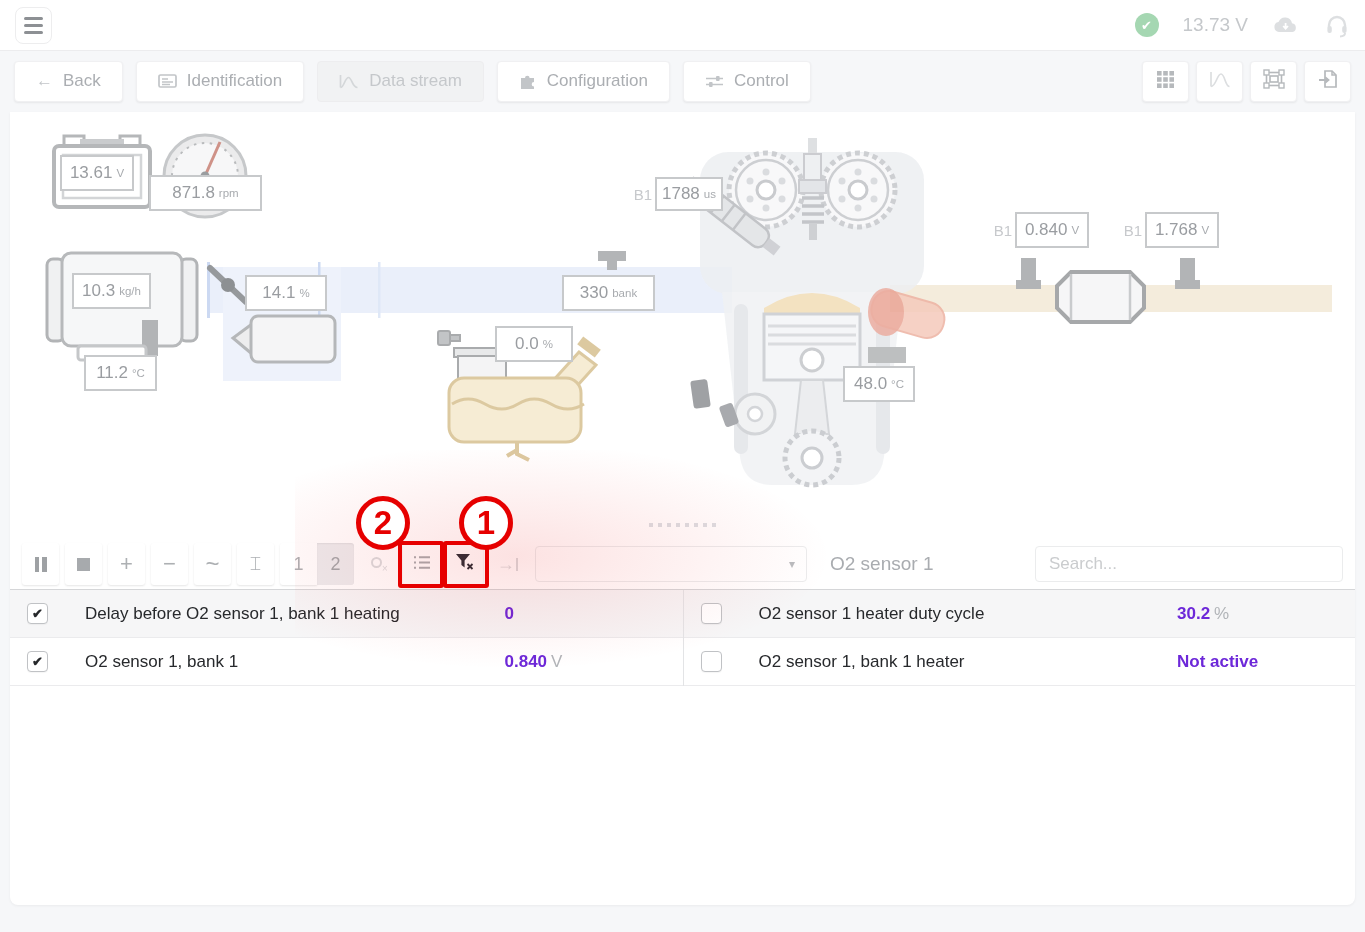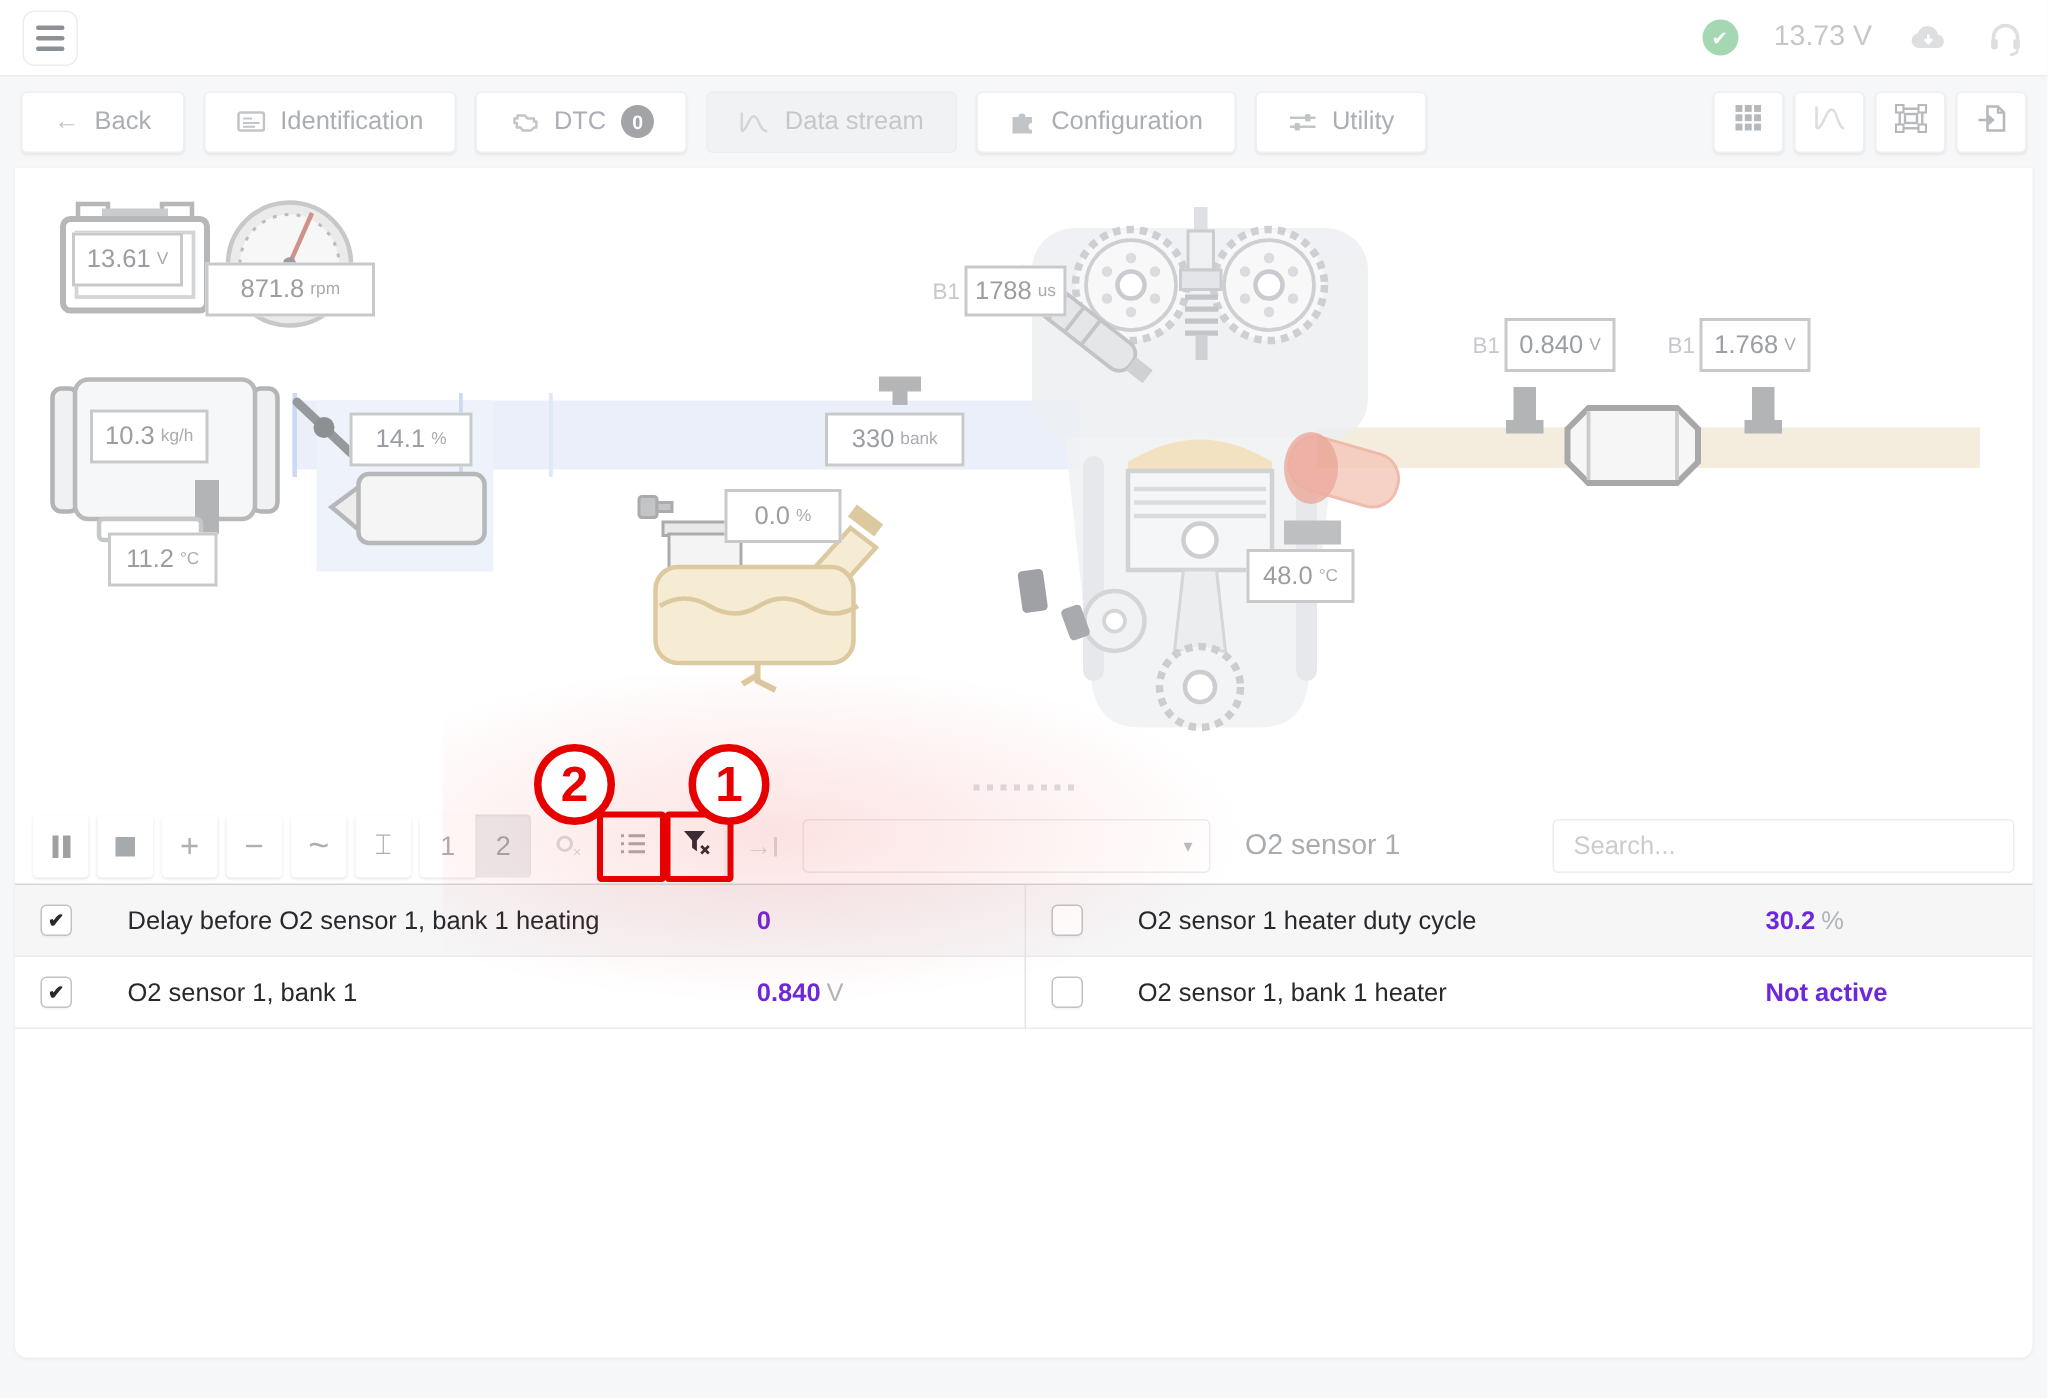--- a/index.html
+++ b/index.html
@@ -23,21 +23,21 @@
   .tab.active{background:#f1f2f3;color:#c5c8cb;box-shadow:none;border-color:#ededef}
   .ticon{display:flex;align-items:center;color:#c2c5c8}
   .tab.active .ticon{color:#d4d7d9}
   .badge{width:22px;height:22px;border-radius:50%;background:#a2a4a7;color:#fff;font-size:13px;font-weight:bold;display:flex;align-items:center;justify-content:center}
   .tabbar-right{margin-left:auto;display:flex;gap:7px}
   .icon-btn{width:47px;height:41px;background:#fff;border:1px solid #f0f0f2;border-radius:4px;box-shadow:0 1px 2px rgba(50,50,50,.08);display:flex;align-items:center;justify-content:center;color:#b6b9bc;cursor:pointer}
   .icon-btn.dim{color:#dcdee0}
 
   
   .card{position:absolute;left:10px;right:10px;top:112px;bottom:27px;background:#fff;border-radius:0 0 8px 8px;box-shadow:0 1px 3px rgba(0,0,0,.05)}
-  .diagram{position:absolute;left:0;top:0;right:0;height:400px}
+  .diagram{position:absolute;left:12px;top:0;right:0;height:400px}
   .diagram svg{position:absolute;left:0;top:0}
   .callout{position:absolute;height:36px;background:#fff;border:2px solid #c7c9cb;display:flex;align-items:center;justify-content:center;white-space:nowrap;color:#9a9da1;font-size:17px}
   .callout .u{font-size:11.5px;color:#a8abaf;margin-left:4px}
   .callout .bank{position:absolute;right:100%;margin-right:5px;font-size:15px;color:#c7c9cc;background:transparent}
   .splitter{position:absolute;top:400px;left:0;right:0;height:26px;display:flex;align-items:center;justify-content:center;gap:5px;cursor:row-resize}
   .splitter i{width:4px;height:4px;background:#dcdfe3}
 
   
   .stoolbar{position:absolute;top:430px;left:12px;right:12px;height:44px;display:flex;align-items:center;gap:6px}
   .tbtn{width:37px;height:42px;flex:0 0 37px;background:#fff;border-radius:3px;box-shadow:0 1px 2px rgba(50,50,50,.12);display:flex;align-items:center;justify-content:center;color:#adb0b3;font-size:18px;cursor:pointer}
@@ -114,29 +114,20 @@
   </div>
   <div class="tab">
     <span class="ticon">
         <svg width="19" height="16" viewBox="0 0 19 16">
           <rect x="1" y="2" width="17" height="12" rx="1.5" fill="none" stroke="currentColor" stroke-width="1.7"></rect>
           <path d="M4 6 h6 M4 9 h11 M4 11.5 h8" stroke="currentColor" stroke-width="1.4"></path>
         </svg>
       </span>
     <span>Identification</span>
   </div>
-  <div class="tab">
-    <span class="ticon">
-        <svg width="20" height="16" viewBox="0 0 20 16">
-          <path d="M4 6 h2 V4 h5 l1.6 2 H17 v2 h1.6 v4 H17 l-2 2 H9.5 L8 12 H5.5 V9 H4 Z" fill="none" stroke="currentColor" stroke-width="1.6" stroke-linejoin="round"></path>
-        </svg>
-      </span>
-    <span>DTC</span>
-    <span class="badge">0</span>
-  </div>
   <div class="tab active">
     <span class="ticon">
         <svg width="20" height="15" viewBox="0 0 20 15">
           <path d="M1.5 13.5 C5 13.5 6 3.5 9.5 3.5 S13 13.5 18.5 13.5" fill="none" stroke="currentColor" stroke-width="1.7"></path>
           <path d="M1.5 1 v12.5" stroke="currentColor" stroke-width="1.7"></path>
         </svg>
       </span>
     <span>Data stream</span>
   </div>
   <div class="tab">
@@ -148,21 +139,21 @@
     <span>Configuration</span>
   </div>
   <div class="tab">
     <span class="ticon">
         <svg width="19" height="15" viewBox="0 0 19 15">
           <path d="M1 4.5 h17 M1 10.5 h17" stroke="currentColor" stroke-width="1.6"></path>
           <rect x="11" y="2" width="3.6" height="5" rx="1" fill="currentColor"></rect>
           <rect x="4" y="8" width="3.6" height="5" rx="1" fill="currentColor"></rect>
         </svg>
       </span>
-    <span>Utility</span>
+    <span>Control</span>
   </div>
   <div class="tabbar-right">
     <div class="icon-btn">
         <span><svg width="19" height="19" viewBox="0 0 19 19">
             <g fill="currentColor">
               <rect x="1" y="1" width="4.6" height="4.6"></rect>
               <rect x="7.2" y="1" width="4.6" height="4.6"></rect>
               <rect x="13.4" y="1" width="4.6" height="4.6"></rect>
               <rect x="1" y="7.2" width="4.6" height="4.6"></rect>
               <rect x="7.2" y="7.2" width="4.6" height="4.6"></rect>

